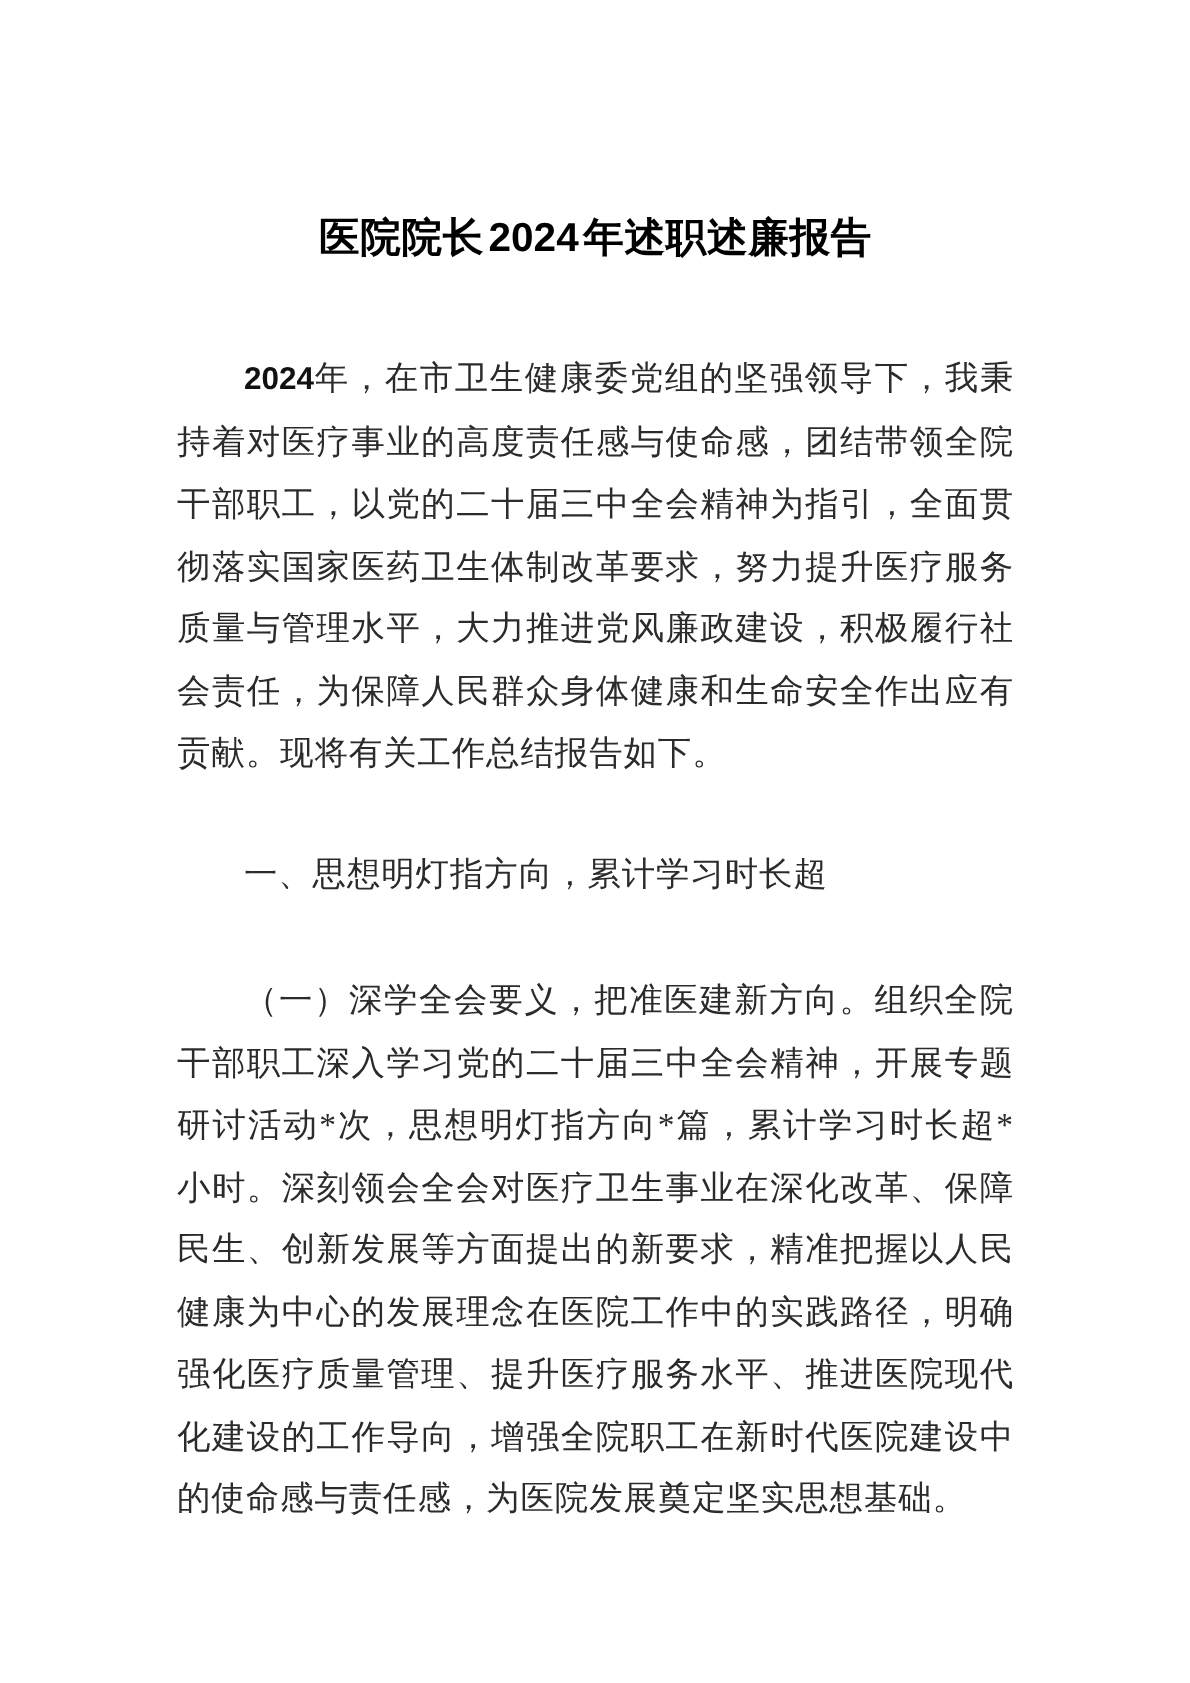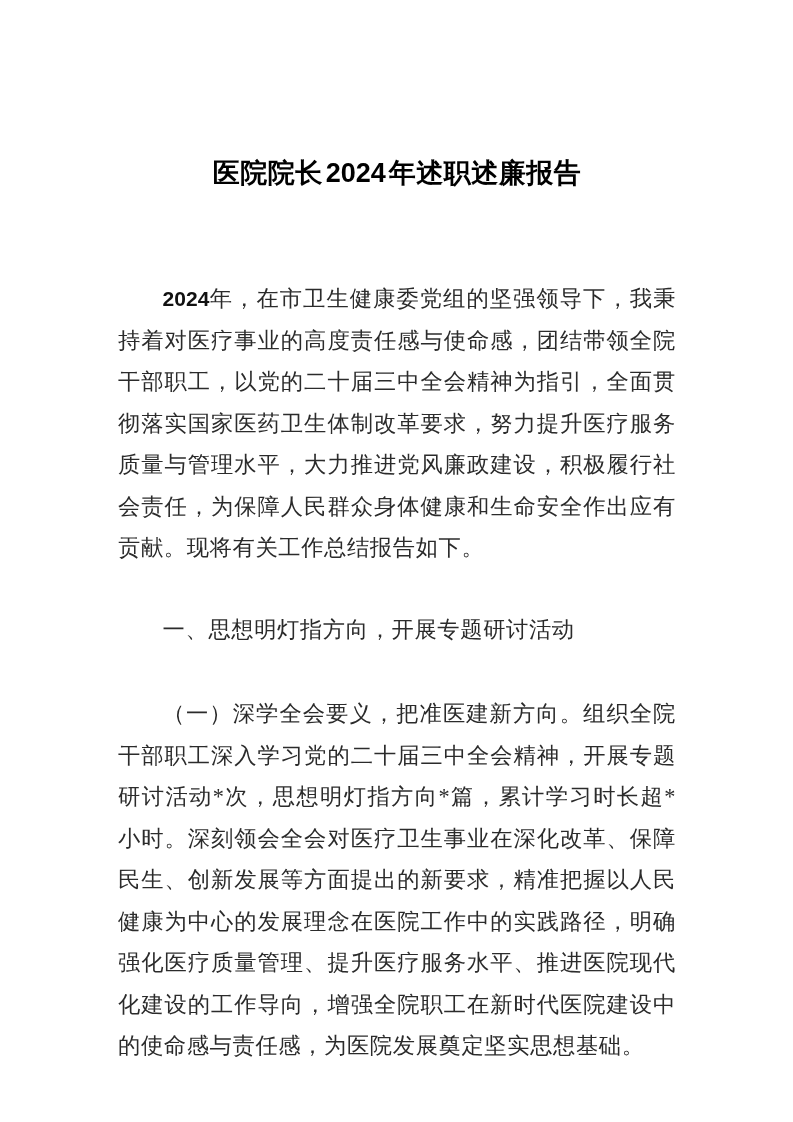--- a/index.html
+++ b/index.html
@@ -13,21 +13,21 @@
     position: relative;
     overflow: hidden;
     font-family: "Liberation Serif", "DejaVu Serif", serif;
     color: #1a1a1a;
     -webkit-font-smoothing: antialiased;
   }
 
   .page {
     position: absolute;
     left: 0;
-    top: 16px;
+    top: 1px;
     width: 793px;
     height: 824px;
     background: #ffffff;
   }
 
   
   .content {
     position: absolute;
     left: 118px;
     top: 0;
@@ -51,21 +51,20 @@
     font-family: "Liberation Sans", "DejaVu Sans", sans-serif;
     font-weight: bold;
     letter-spacing: 0;
     padding: 0 3px;
   }
 
   .body-block {
     position: absolute;
     left: 0;
     width: 558px;
-    margin-top: 32px;
   }
 
   .para {
     font-size: 22.3px;
     line-height: 41.5px;
     text-align: justify;
     text-justify: inter-ideograph;
     text-indent: 2em;
     letter-spacing: 0.6px;
     color: #2b2b2b;
@@ -102,21 +101,21 @@
 <div class="page">
   <div class="content">
 
     <h1 class="doc-title"><span>医院院长</span><span class="num">2024</span><span>年述职述廉报告</span></h1>
 
     <div class="body-block" id="block-intro">
       <p class="para"><span class="num">2024</span><span>年，在市卫生健康委党组的坚强领导下，我秉持着对医疗事业的高度责任感与使命感，团结带领全院干部职工，以党的二十届三中全会精神为指引，全面贯彻落实国家医药卫生体制改革要求，努力提升医疗服务质量与管理水平，大力推进党风廉政建设，积极履行社会责任，为保障人民群众身体健康和生命安全作出应有贡献。现将有关工作总结报告如下。</span></p>
     </div>
 
     <div class="body-block" id="block-heading">
-      <p class="heading">一、思想明灯指方向，开展专题研讨活动</p>
+      <p class="heading">一、思想明灯指方向，累计学习时长超</p>
     </div>
 
     <div class="body-block" id="block-sec1">
       <p class="para">（一）深学全会要义，把准医建新方向。组织全院干部职工深入学习党的二十届三中全会精神，开展专题研讨活动*次，思想明灯指方向*篇，累计学习时长超*小时。深刻领会全会对医疗卫生事业在深化改革、保障民生、创新发展等方面提出的新要求，精准把握以人民健康为中心的发展理念在医院工作中的实践路径，明确强化医疗质量管理、提升医疗服务水平、推进医院现代化建设的工作导向，增强全院职工在新时代医院建设中的使命感与责任感，为医院发展奠定坚实思想基础。</p>
     </div>
 
   </div>
 </div>
 
 </body></html>

